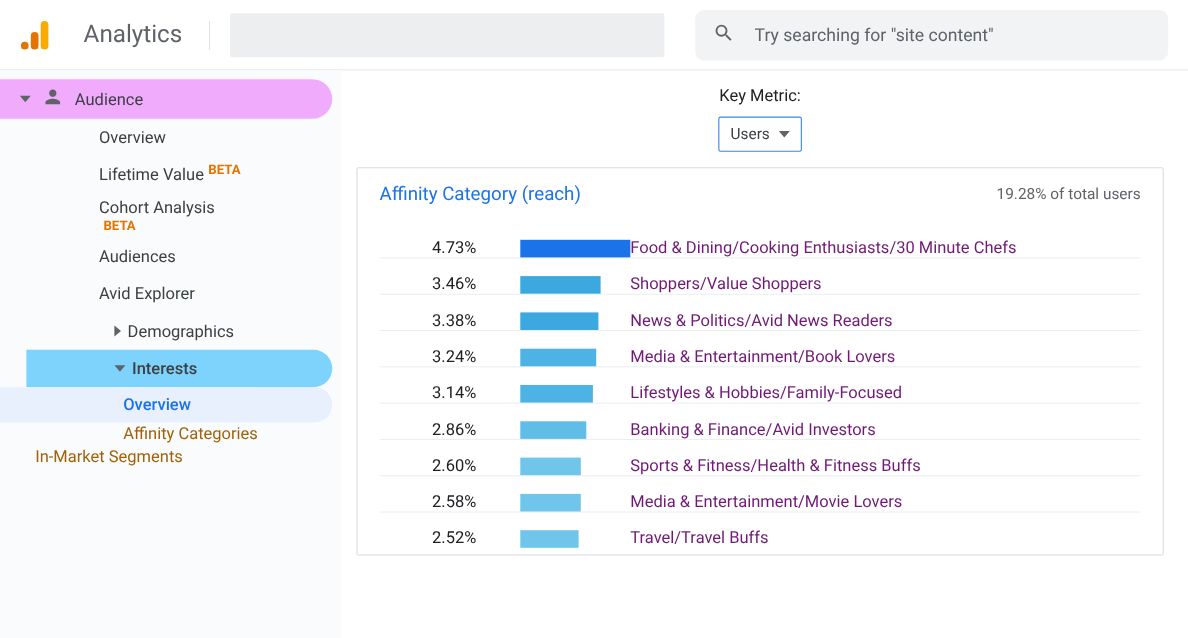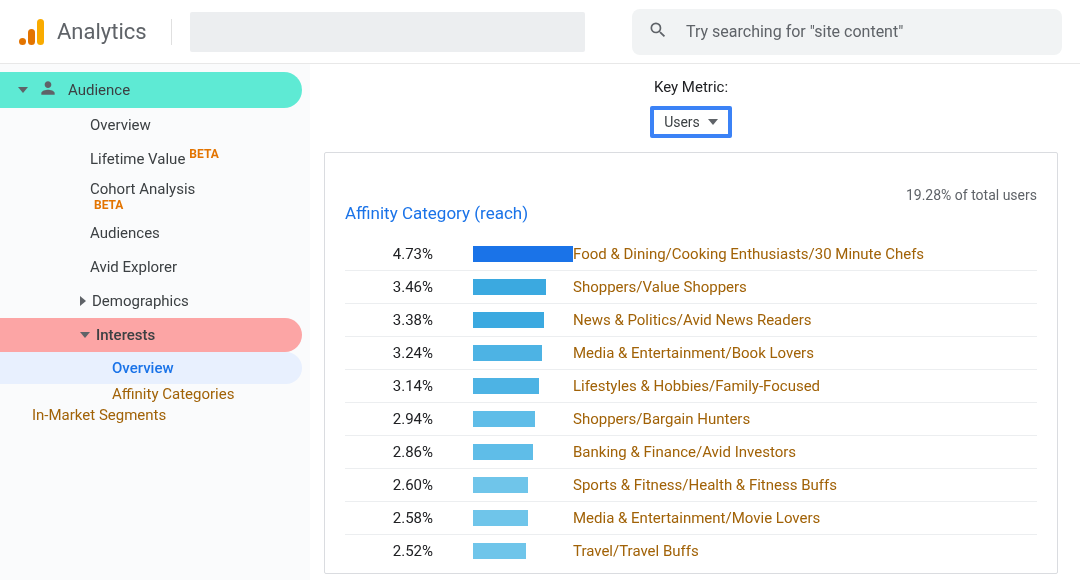--- a/index.html
+++ b/index.html
@@ -1,54 +1,54 @@
 <!DOCTYPE html>
 <html><head>
   <meta charset="utf-8">
   <style>
     * { margin: 0; padding: 0; box-sizing: border-box; font-family: Roboto, Arial, sans-serif; }
     body { width: 1080px; height: 580px; background: #fff; overflow: hidden; }
 
     .header { height: 64px; display: flex; align-items: center; padding: 0 18px; border-bottom: 1px solid #e8e8e8; gap: 18px; }
-    .logo-wrap { display: flex; align-items: center; gap: 9px; }
+    .logo-wrap { display: flex; align-items: center; gap: 28px; }
     .logo-icon { width: 30px; height: 30px; position: relative; }
     .app-title { font-size: 22px; color: #5f6368; font-weight: 400; }
     .divider { width: 1px; height: 26px; background: #e0e0e0; margin-left: 6px; }
     .grey-block { height: 40px; background: #eceef0; border-radius: 2px; }
     .gb1 { width: 395px; }
     .search-box { flex: 1; max-width: 430px; height: 46px; background: #f1f3f4; border-radius: 8px; margin-left: auto; display: flex; align-items: center; padding: 0 16px; gap: 18px; }
     .search-box input { border: none; outline: none; background: transparent; font-size: 16px; color: #5f6368; width: 100%; }
     .search-box input::placeholder { color: #5f6368; }
 
     .body { display: flex; height: calc(580px - 64px); }
     .sidebar { width: 310px; background: #fafbfc; padding-top: 8px; }
     .side-item { display: flex; align-items: center; height: 36px; padding-left: 18px; font-size: 15px; color: #3c4043; cursor: pointer; border-radius: 0 18px 18px 0; margin-right: 8px; gap: 10px; }
-    .side-item.top { font-weight: 400; background: #5eead4; text-align: right; }
+    .side-item.top { font-weight: 400; background: #f0abfc; text-align: right; }
     .side-sub { padding-left: 90px; font-size: 15px; color: #3c4043; height: 34px; display: flex; align-items: center; cursor: pointer; }
     .side-sub .beta { color: #e37400; font-size: 12px; font-weight: 700; margin-left: 4px; position: relative; top: -5px; }
-    .side-sub.l2 { padding-left: 80px; gap: 6px; }
-    .side-sub.l2.selected { background: #fca5a5; border-radius: 0 18px 18px 0; margin-right: 8px; font-weight: 500; }
+    .side-sub.l2 { padding-left: 80px; gap: 6px; margin-left: 24px; }
+    .side-sub.l2.selected { background: #7dd3fc; border-radius: 0 18px 18px 0; margin-right: 8px; font-weight: 500; }
     .side-sub.l3 { padding-left: 112px; font-size: 15px; color: #a16207; height: 28px; }
     .side-sub.l3.active { color: #1a73e8; font-weight: 500; background: #e8f0fe; border-radius: 0 18px 18px 0; margin-right: 8px; height: 32px; }
 
     .main { flex: 1; padding: 14px 22px 0 14px; }
     .metric-row { display: flex; align-items: center; gap: 10px; margin-bottom: 14px; flex-direction: column; }
     .metric-label { font-size: 15px; color: #202124; }
-    .metric-dropdown { border: 4px solid #3b82f6; border-radius: 2px; height: 32px; padding: 0 10px; display: flex; align-items: center; gap: 8px; font-size: 14px; color: #3c4043; cursor: pointer; }
+    .metric-dropdown { border: 1px solid #3b82f6; border-radius: 2px; height: 32px; padding: 0 10px; display: flex; align-items: center; gap: 8px; font-size: 14px; color: #3c4043; cursor: pointer; }
 
     .panel { border: 1px solid #dadce0; border-radius: 2px; padding: 14px 20px 6px 20px; }
     .panel-head { display: flex; justify-content: space-between; align-items: center; margin-bottom: 14px; }
-    .panel-title { color: #1a73e8; font-size: 17px; margin-top: 36px; }
+    .panel-title { color: #1a73e8; font-size: 17px; }
     .panel-sub { color: #5f6368; font-size: 14px; }
-    .row { display: flex; align-items: center; height: 33px; border-top: 1px solid #eceef0; }
+    .row { display: flex; align-items: flex-end; height: 33px; border-top: 1px solid #eceef0; }
     .row:first-of-type { border-top: none; }
     .pct { width: 88px; text-align: right; font-size: 15px; color: #202124; }
     .bar-cell { width: 140px; display: flex; align-items: center; padding-left: 40px; }
     .bar { height: 16px; }
-    .cat { font-size: 15px; color: #a16207; }
+    .cat { font-size: 15px; color: #701a75; }
 
     .tri { width: 0; height: 0; border-left: 5px solid transparent; border-right: 5px solid transparent; border-top: 6px solid #5f6368; display: inline-block; }
     .tri-r { width: 0; height: 0; border-top: 5px solid transparent; border-bottom: 5px solid transparent; border-left: 6px solid #5f6368; display: inline-block; }
     .person-icon svg { fill: #5f6368; }
   </style>
 </head>
 <body>
 
 <div class="header">
   <div class="logo-wrap">
@@ -167,27 +167,20 @@
             <div class="cat">Media &amp; Entertainment/Book Lovers</div>
           </div>
           <div class="row">
             <div class="pct">3.14%</div>
             <div class="bar-cell">
               <div class="bar" style="width:66px;background:#4db3e4;"></div>
             </div>
             <div class="cat">Lifestyles &amp; Hobbies/Family-Focused</div>
           </div>
           <div class="row">
-            <div class="pct">2.94%</div>
-            <div class="bar-cell">
-              <div class="bar" style="width:62px;background:#5fbde8;"></div>
-            </div>
-            <div class="cat">Shoppers/Bargain Hunters</div>
-          </div>
-          <div class="row">
             <div class="pct">2.86%</div>
             <div class="bar-cell">
               <div class="bar" style="width:60px;background:#5fbde8;"></div>
             </div>
             <div class="cat">Banking &amp; Finance/Avid Investors</div>
           </div>
           <div class="row">
             <div class="pct">2.60%</div>
             <div class="bar-cell">
               <div class="bar" style="width:55px;background:#6fc5ea;"></div>

